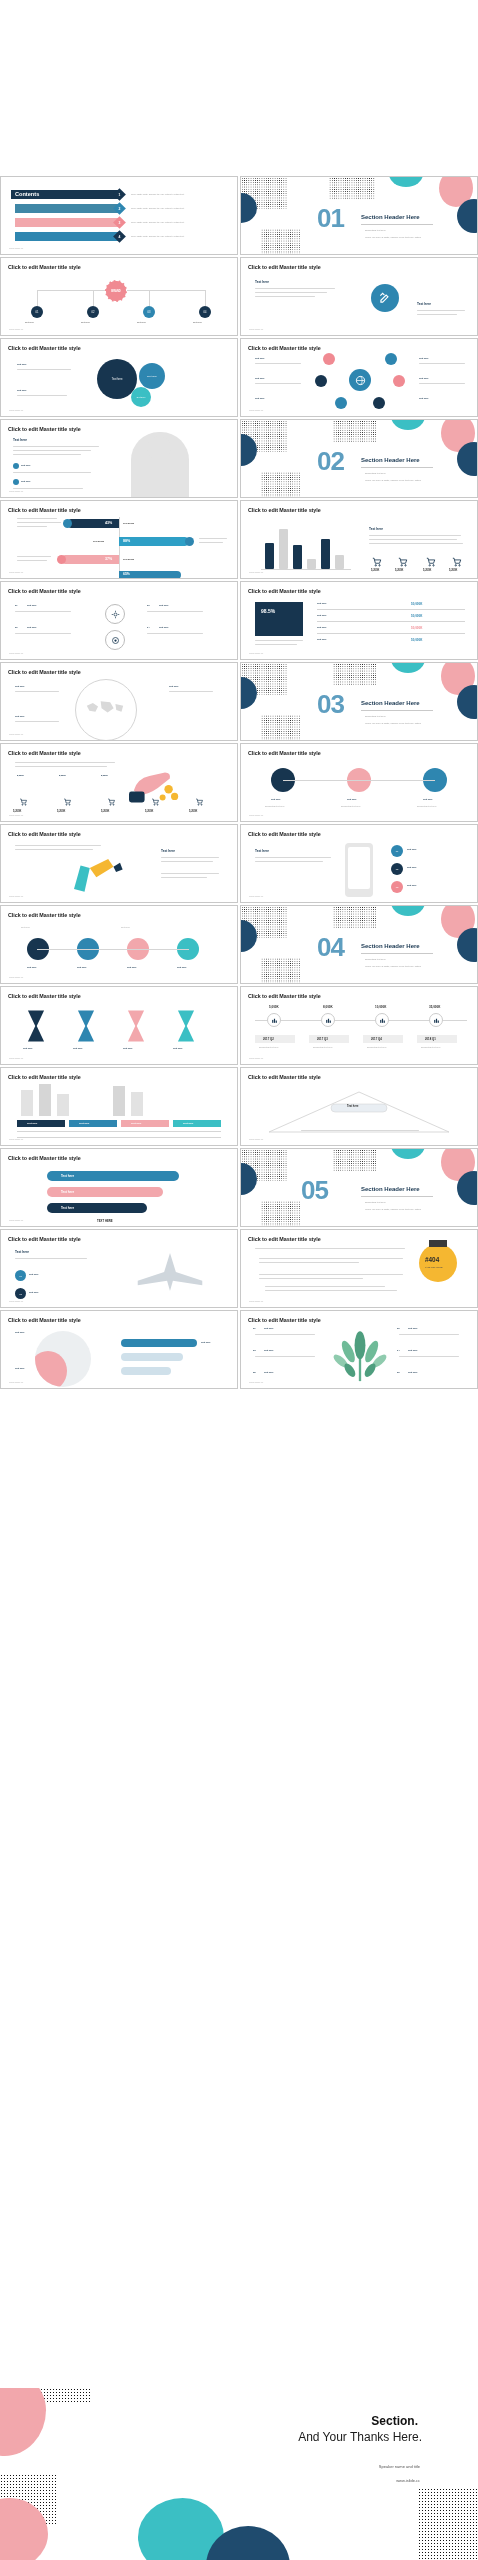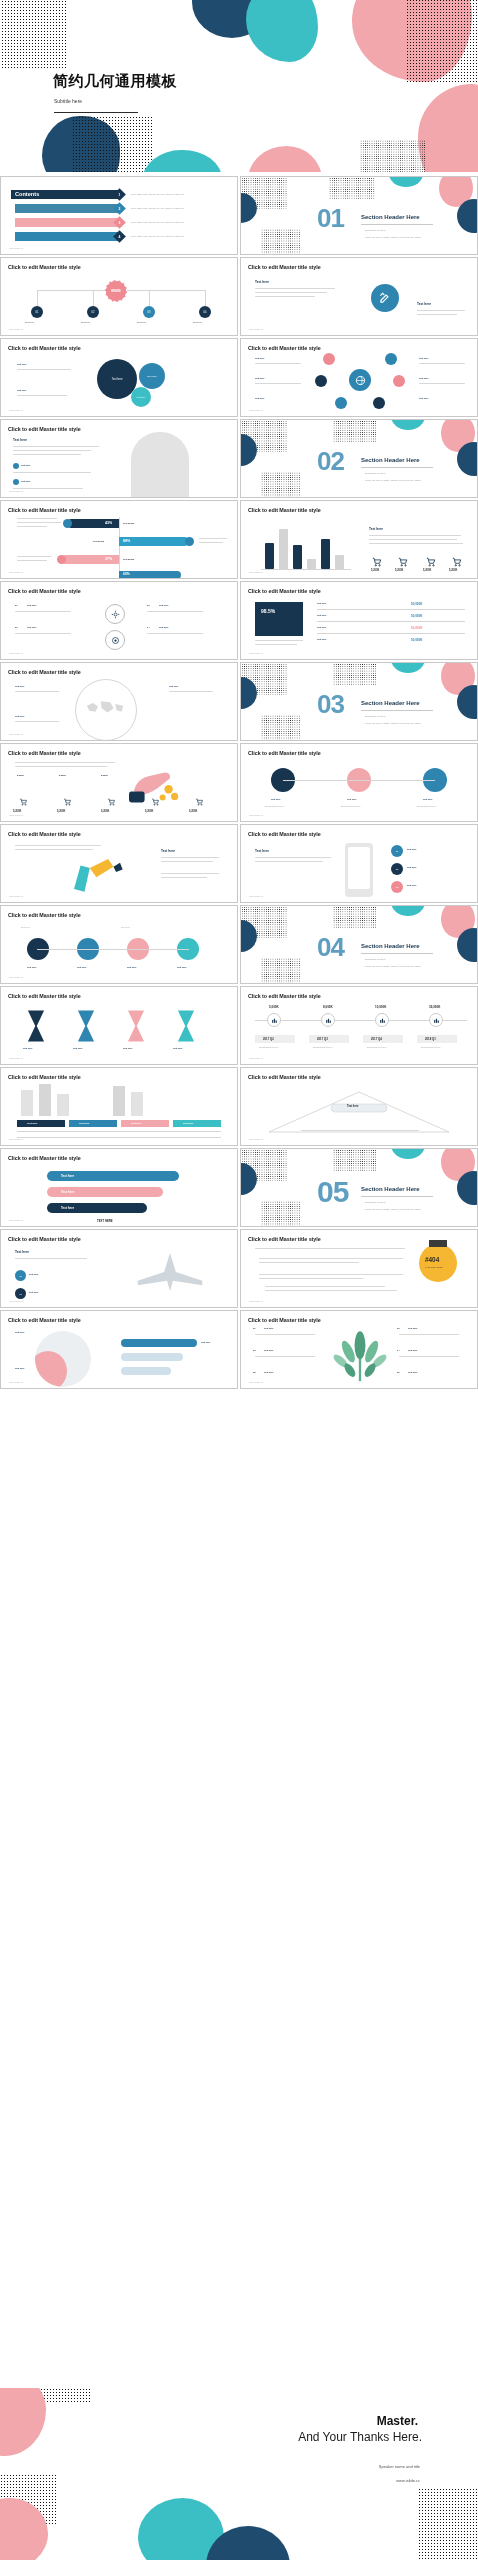--- a/index.html
+++ b/index.html
@@ -90,40 +90,20 @@
   #thanks .tk { position:absolute; right:60px; top:26px; font-size:12px; font-weight:bold; color:#111; }
   #thanks .sl { position:absolute; right:56px; top:42px; font-size:12px; color:#1c1c1c; }
   #thanks .spk { position:absolute; right:58px; top:76px; font-size:4px; color:#555; }
   #thanks .web { position:absolute; right:58px; top:90px; font-size:4px; color:#555; }
 </style>
 </head>
 <body>
 
 <div class="deck">
 
-  <div class="full" id="cover">
-    <div class="dots" style="left:-14px;top:-6px;width:80px;height:74px;"></div>
-    <div class="blob navy" style="left:192px;top:-34px;width:80px;height:72px;border-radius:46% 54% 50% 50%/50% 46% 54% 50%;"></div>
-    <div class="blob teal" style="left:246px;top:-20px;width:72px;height:82px;border-radius:56% 44% 40% 60%/48% 58% 42% 52%;"></div>
-    <div class="blob pink" style="left:352px;top:-40px;width:120px;height:122px;border-radius:55% 45% 40% 60%/50% 45% 55% 50%;"></div>
-    <div class="dots" style="left:406px;top:-4px;width:88px;height:86px;"></div>
-    <div class="blob pink" style="left:418px;top:84px;width:90px;height:118px;border-radius:60% 40% 50% 50%/45% 55% 45% 55%;"></div>
-    <div class="dots dots-sm" style="left:360px;top:140px;width:66px;height:44px;"></div>
-
-    <div class="ct">简约几何通用模板</div>
-    <div class="csub">Subtitle here</div>
-    <div class="cline"></div>
-    <div class="cspk">Speaker name and title</div>
-    <div class="cweb">www.islide.cc</div>
-
-    <div class="blob navy" style="left:42px;top:116px;width:78px;height:76px;border-radius:50% 50% 45% 55%/55% 45% 50% 50%;"></div>
-    <div class="dots" style="left:72px;top:116px;width:82px;height:62px;"></div>
-    <div class="blob teal" style="left:142px;top:150px;width:80px;height:62px;border-radius:50% 50% 48% 52%/52% 48% 50% 50%;"></div>
-    <div class="blob pink" style="left:248px;top:146px;width:74px;height:68px;border-radius:52% 48% 45% 55%/50% 50% 50% 50%;"></div>
-  </div>
 
   <div class="half left" style="top:176px;">
     <div class="contents-bar" style="left:10px;top:13px;width:110px;background:#17354f;"></div>
     <div class="contents-label" style="top:14px;">Contents</div>
     <div class="diamond" style="left:114px;top:13px;background:#17354f;">
         <span>1</span>
       </div>
     <div class="cline-txt" style="left:130px;top:16px;">Copy paste fonts. Choose the only option to retain text.</div>
 
     <div class="contents-bar" style="left:14px;top:27px;width:106px;background:#3f87a6;"></div>
@@ -684,21 +664,21 @@
   </div>
 
   <div class="half right" style="top:1148px;">
     <div class="dots dots-sm" style="left:-2px;top:-2px;width:48px;height:34px;"></div>
     <div class="blob navy" style="left:-16px;top:14px;width:32px;height:32px;"></div>
     <div class="dots dots-sm" style="left:92px;top:-4px;width:44px;height:26px;"></div>
     <div class="blob teal" style="left:150px;top:-18px;width:34px;height:28px;"></div>
     <div class="blob pink" style="left:200px;top:-6px;width:34px;height:38px;"></div>
     <div class="blob navy" style="left:216px;top:22px;width:34px;height:34px;"></div>
     <div class="dots dots-sm" style="left:20px;top:52px;width:40px;height:26px;"></div>
-    <div class="secnum" style="left:76px;top:28px;font-size:30px;">05</div>
+    <div class="secnum" style="left:60px;top:28px;font-size:26px;">05</div>
     <div class="sechead" style="left:120px;top:37px;">Section Header Here</div>
     <div class="sechr" style="left:120px;top:47px;width:72px;"></div>
     <div class="secbul" style="left:124px;top:52px;">Supporting text here</div>
     <div class="secbul" style="left:124px;top:59px;">When you copy &amp; paste, choose 'Keep text only' option</div>
   </div>
 
   <div class="half left" style="top:1229px;">
     <div class="stitle">Click to edit Master title style</div>
     <div class="ph-title" style="left:14px;top:20px;">Text here</div>
     <div class="ph-line" style="left:14px;top:28px;width:72px;"></div>
@@ -779,19 +759,19 @@
 
   <div class="full" id="thanks">
     <div class="dots" style="left:40px;top:-12px;width:50px;height:28px;"></div>
     <div class="blob pink" style="left:-46px;top:-20px;width:92px;height:88px;border-radius:50% 50% 45% 55%/52% 48% 52% 48%;"></div>
     <div class="dots" style="left:0px;top:86px;width:58px;height:52px;"></div>
     <div class="blob pink" style="left:-36px;top:110px;width:84px;height:72px;border-radius:55% 45% 50% 50%/50% 50% 50% 50%;"></div>
     <div class="dots" style="left:418px;top:100px;width:70px;height:72px;"></div>
     <div class="blob teal" style="left:138px;top:110px;width:86px;height:78px;border-radius:52% 48% 48% 52%/50% 50% 50% 50%;"></div>
     <div class="blob navy" style="left:206px;top:138px;width:84px;height:80px;"></div>
 
-    <div class="tk">Master.</div>
+    <div class="tk">Section.</div>
     <div class="sl">And Your Thanks Here.</div>
     <div class="spk">Speaker name and title</div>
     <div class="web">www.islide.cc</div>
   </div>
 
 </div>
 
 </body></html>

